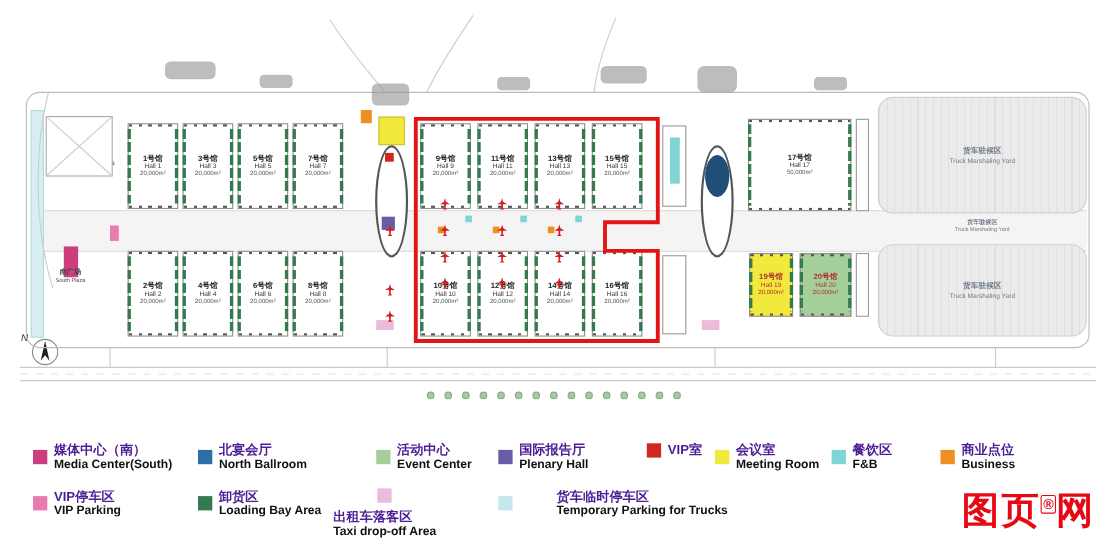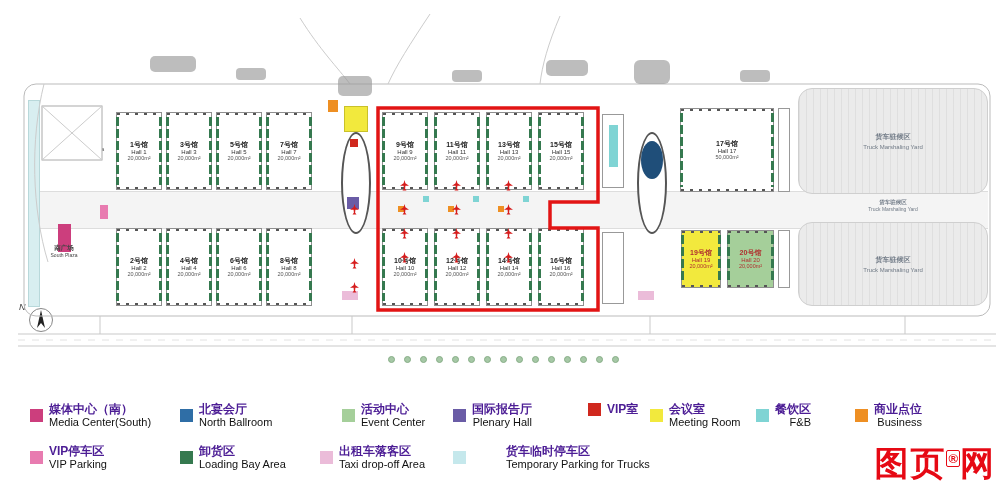--- a/index.html
+++ b/index.html
@@ -52,21 +52,21 @@
 
   .compass{position:absolute;left:28px;top:306px;z-index:3;}
   .compass .n{position:absolute;top:-4px;left:-9px;font-size:9px;font-style:italic;color:#333;}
 
   svg.overlay{position:absolute;left:0;top:0;z-index:6;pointer-events:none;}
 
   
   .lg-item{position:absolute;display:flex;align-items:center;gap:6px;z-index:3;}
   .swatch{width:13px;height:13px;flex:0 0 auto;background:#ccc;}
   .lg-zh{display:block;font-size:12px;font-weight:700;color:#4c1d95;line-height:1.2;}
-  .lg-en{display:block;font-size:11px;font-weight:400;color:#111;line-height:1.2;text-align:right;}
+  .lg-en{display:block;font-size:11px;font-weight:700;color:#111;line-height:1.2;}
   .lg-en:empty{display:none;}
 
   .watermark{position:absolute;right:8px;bottom:4px;color:#e60914;font-weight:800;
         font-size:34px;letter-spacing:2px;z-index:3;white-space:nowrap;}
   .watermark .reg{font-size:13px;vertical-align:super;border:1.5px solid #e60914;
         border-radius:2px;padding:0 1px;letter-spacing:0;}
 </style>
 </head>
 <body>
 
@@ -247,21 +247,21 @@
         <span class="lg-en">Loading Bay Area</span>
       </span>
   </div>
   <div class="lg-item" style="left:30px;top:444px;">
     <span class="swatch" style="background: rgb(232, 123, 176);"></span>
     <span>
         <span class="lg-zh">VIP停车区</span>
         <span class="lg-en">VIP Parking</span>
       </span>
   </div>
-  <div class="lg-item" style="left:320px;top:444px;">
+  <div class="lg-item" style="left:303px;top:444px;flex-direction:column;">
     <span class="swatch" style="background: rgb(235, 188, 217);"></span>
     <span>
         <span class="lg-zh">出租车落客区</span>
         <span class="lg-en">Taxi drop-off Area</span>
       </span>
   </div>
   <div class="lg-item" style="left:453px;top:444px;gap:40px;">
     <span class="swatch" style="background: rgb(197, 232, 236);"></span>
     <span>
         <span class="lg-zh">货车临时停车区</span>

